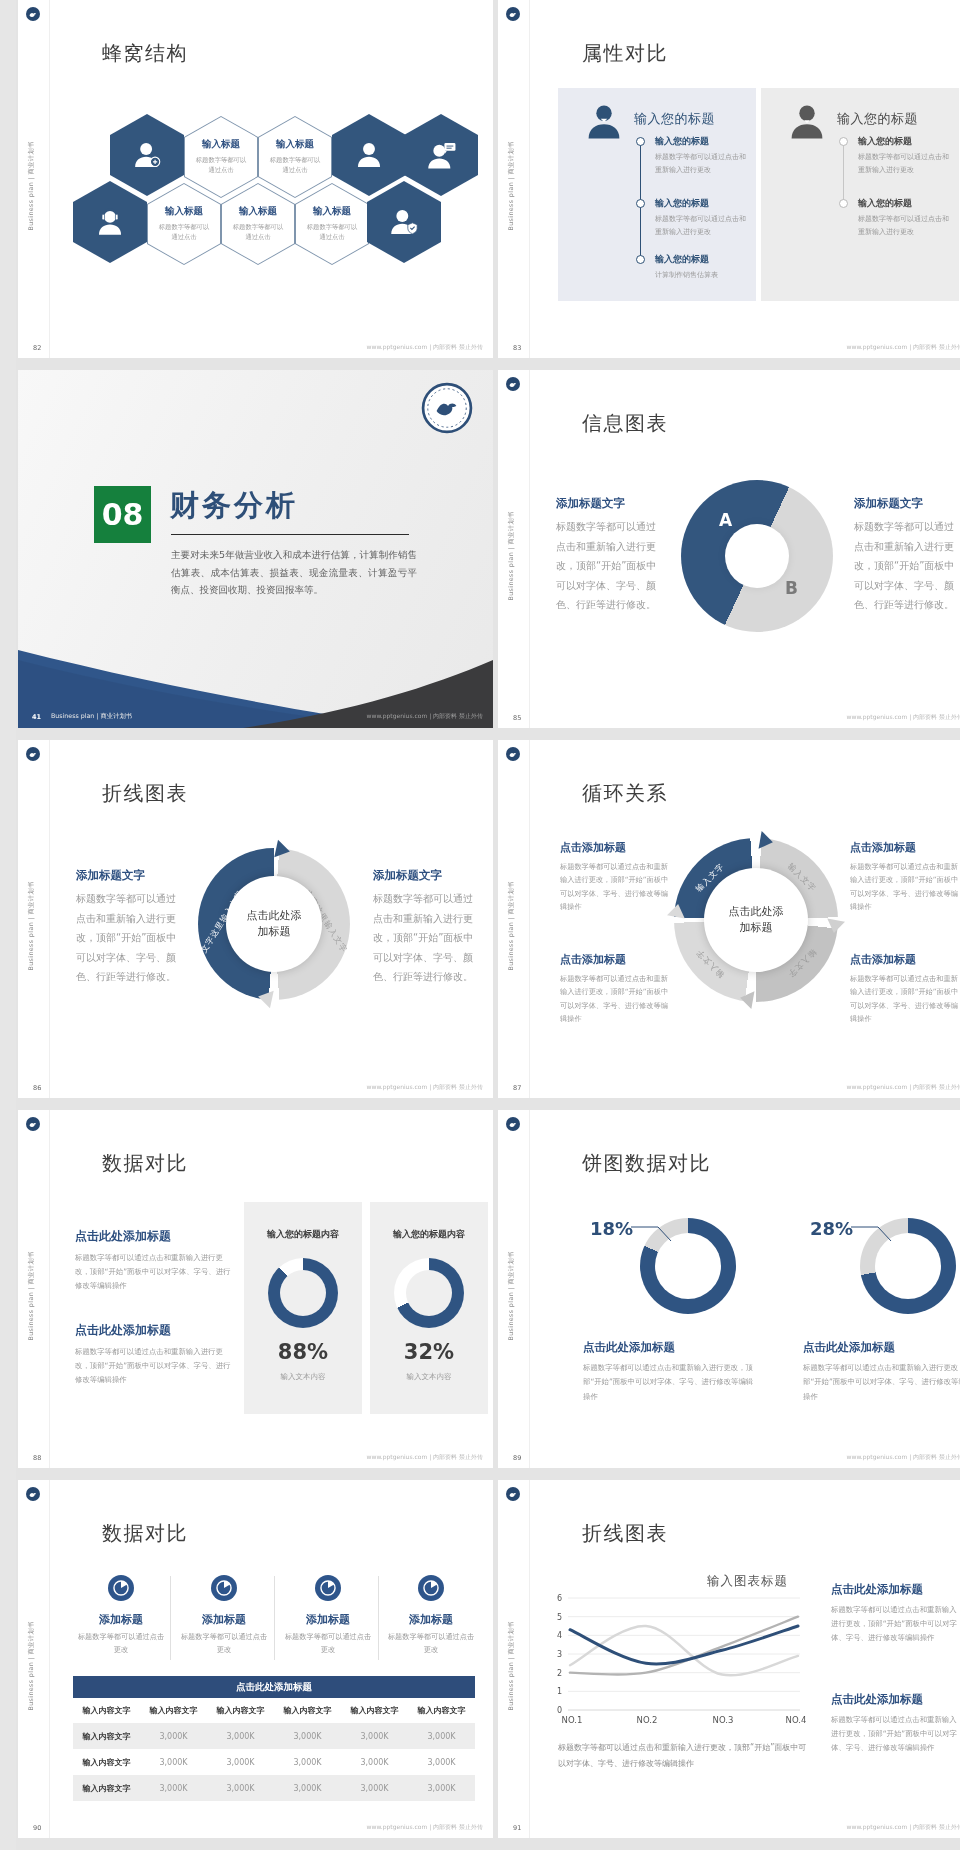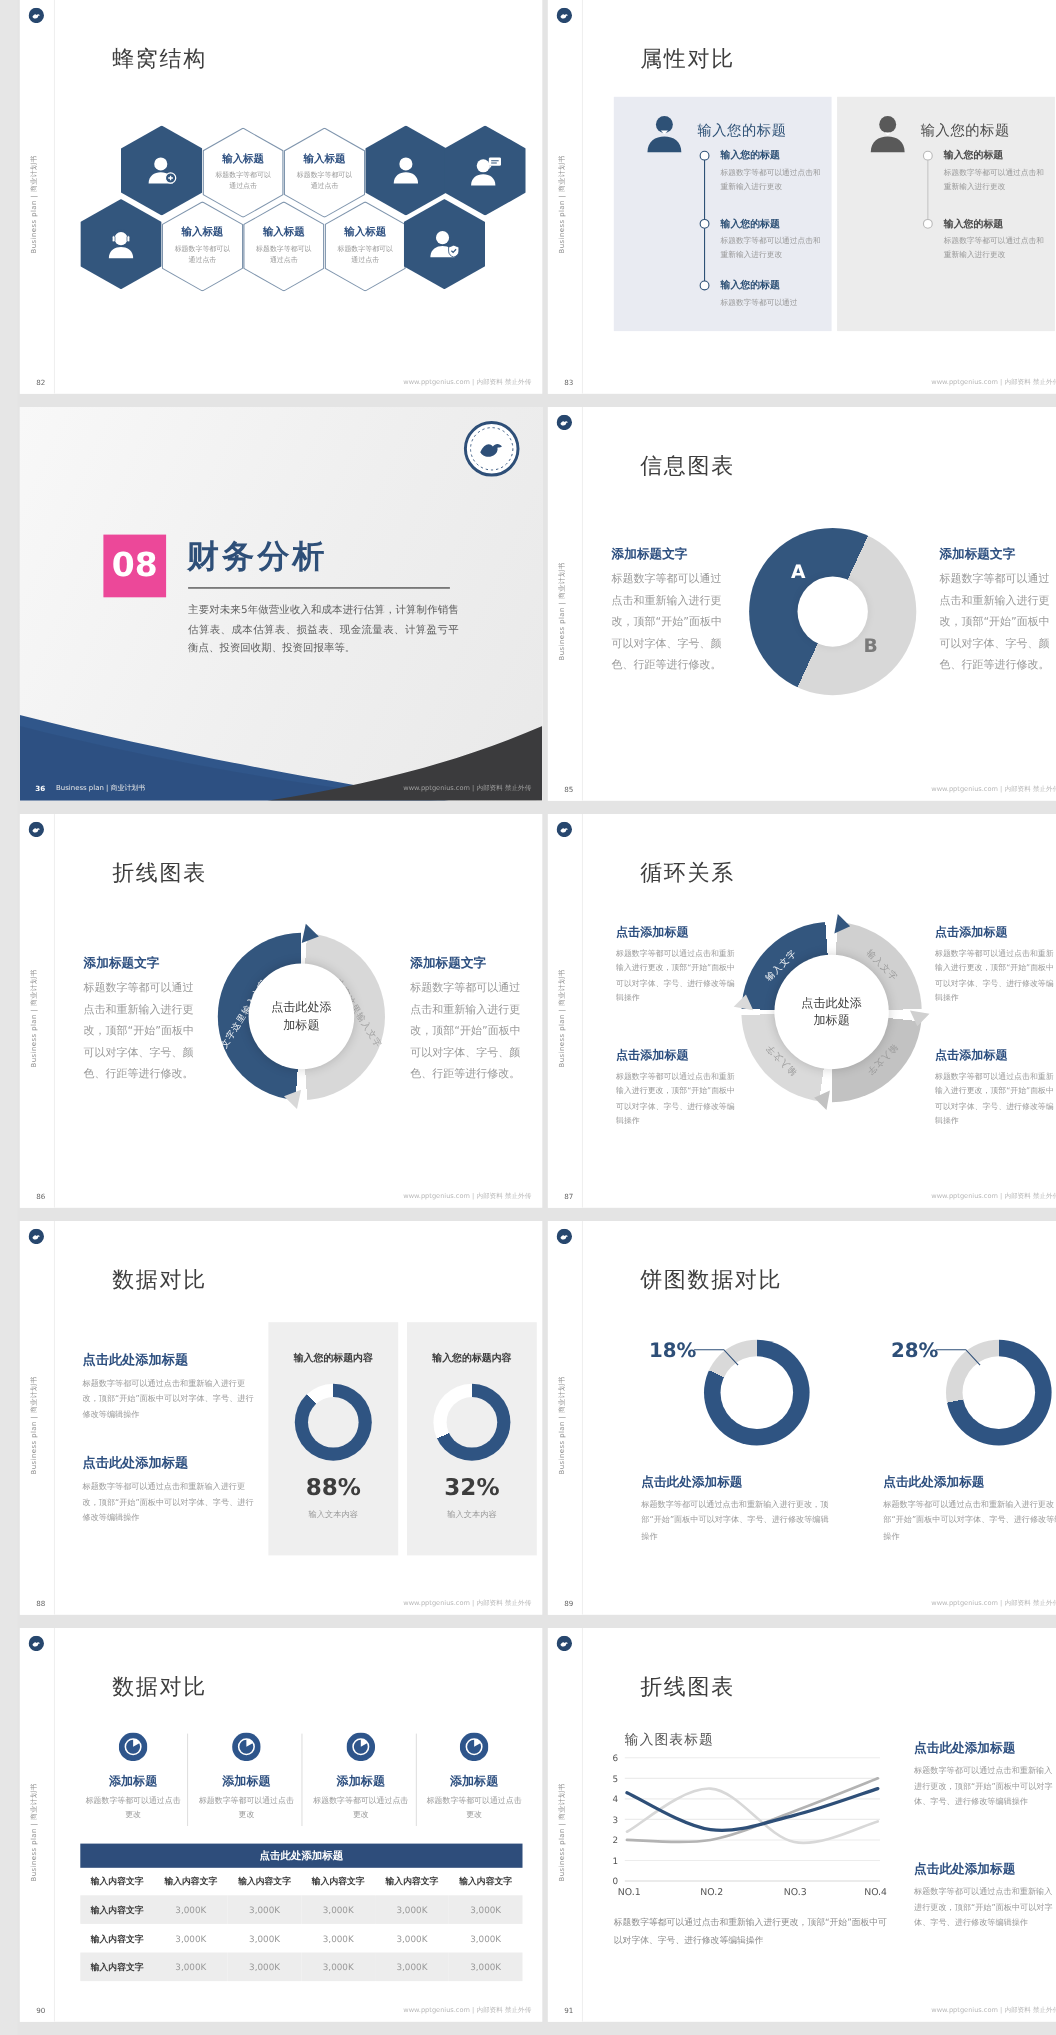--- a/index.html
+++ b/index.html
@@ -155,21 +155,21 @@
       <div class="abs" style="left:97px;top:47px;width:92px">
         <div style="font-size:9px;font-weight:bold;color:#2e5176;margin-bottom:3px">输入您的标题</div>
         <div style="font-size:7px;line-height:1.8;color:#9a9a9a">标题数字等都可以通过点击和重新输入进行更改</div>
       </div>
       <div class="abs" style="left:97px;top:109px;width:92px">
         <div style="font-size:9px;font-weight:bold;color:#2e5176;margin-bottom:3px">输入您的标题</div>
         <div style="font-size:7px;line-height:1.8;color:#9a9a9a">标题数字等都可以通过点击和重新输入进行更改</div>
       </div>
       <div class="abs" style="left:97px;top:165px;width:92px">
         <div style="font-size:9px;font-weight:bold;color:#2e5176;margin-bottom:3px">输入您的标题</div>
-        <div style="font-size:7px;line-height:1.8;color:#9a9a9a">标题数字等都可以通过</div>
+        <div style="font-size:7px;line-height:1.8;color:#9a9a9a">计算制作销售估算表</div>
       </div>
     </div>
 
     <div class="abs" style="left:263px;top:88px;width:198px;height:213px;background:#ececec">
       <svg class="abs" style="left:24px;top:12px" width="44" height="44" viewBox="0 0 40 40">
           <circle cx="20" cy="12" r="7" fill="#595959"></circle>
           <path d="M6 35c0-9 6.5-13 14-13s14 4 14 13z" fill="#595959"></path>
           <path d="M20 21l-2.5-2.5h5z" fill="#fff"></path>
         </svg>
       <div class="abs" style="left:76px;top:22px;font-size:13px;color:#4a4a4a;letter-spacing:.5px">输入您的标题</div>
@@ -195,31 +195,31 @@
     <div class="abs" style="left:-260px;top:-440px;width:950px;height:950px;border-radius:50%;border:34px solid rgba(255,255,255,.7)"></div>
     <div class="abs" style="left:-340px;top:-540px;width:1150px;height:1150px;border-radius:50%;border:26px solid rgba(0,0,0,.025)"></div>
     <div class="abs" style="left:-180px;top:-360px;width:780px;height:780px;border-radius:50%;border:20px solid rgba(255,255,255,.55)"></div>
 
     <svg class="abs" style="left:403px;top:12px" width="52" height="52" viewBox="0 0 50 50">
       <circle cx="25" cy="25" r="23" fill="#fff" stroke="#2e4f78" stroke-width="2.6"></circle>
       <circle cx="25" cy="25" r="18.5" fill="none" stroke="#2e4f78" stroke-width=".8" stroke-dasharray="2 2.6"></circle>
       <path d="M15 28c3-7 8-9 11-5 2-3 6-3 8 0-2 1-3 1-4 1 1 4-3 8-8 8-3 0-6-2-7-4z" fill="#2e4f78"></path>
     </svg>
 
-    <div class="abs flexc" style="left:76px;top:116px;width:57px;height:57px;background:#ec4899;color:#fff;font-size:30px;font-weight:bold">08</div>
+    <div class="abs flexc" style="left:76px;top:116px;width:57px;height:57px;background:#15803d;color:#fff;font-size:30px;font-weight:bold">08</div>
     <div class="abs" style="left:152px;top:116px;font-size:29px;font-weight:bold;color:#2e4f78;letter-spacing:3px">财务分析</div>
     <div class="abs" style="left:153px;top:164px;width:238px;height:1px;background:#2b2b2b"></div>
     <div class="abs" style="left:153px;top:176px;width:246px;font-size:9.5px;line-height:1.85;color:#5f5f5f;text-align:justify">主要对未来5年做营业收入和成本进行估算，计算制作销售估算表、成本估算表、损益表、现金流量表、计算盈亏平衡点、投资回收期、投资回报率等。</div>
 
     <svg class="abs" style="left:0;bottom:0" width="475" height="120" viewBox="0 0 475 120">
       <path d="M0 42 C150 80 280 102 390 120 L0 120 Z" fill="#30568a"></path>
       <path d="M0 52 C150 90 280 108 380 120 L0 120 Z" fill="#2c4d7c" opacity=".55"></path>
       <path d="M475 52 L475 120 L225 120 C330 104 410 80 475 52 Z" fill="#3b3b3d"></path>
     </svg>
-    <div class="abs" style="left:14px;bottom:7px;font-size:6.5px;color:#fff;font-weight:bold">36</div>
+    <div class="abs" style="left:14px;bottom:7px;font-size:6.5px;color:#fff;font-weight:bold">41</div>
     <div class="abs" style="left:33px;bottom:7px;font-size:6.3px;color:#e8e8e8">Business plan | 商业计划书</div>
     <div class="abs" style="right:10px;bottom:7px;font-size:6px;color:#9f9f9f">www.pptgenius.com | 内部资料 禁止外传</div>
   </div>
 
   <div class="slide" style="left:482px;top:370px;">
     <div class="strip">
       <svg class="mini-logo" viewBox="0 0 24 24">
           <circle cx="12" cy="12" r="12" fill="#27476e"></circle>
           <path d="M6 14c2-4 5-5 6.5-2.5C14 9.5 16.5 10 17.5 12c-1 .6-1.8.7-2.5.6.3 2.6-2 4.6-5 4.4-2-.1-3.4-1.5-4-3z" fill="#fff"></path>
         </svg>
@@ -504,21 +504,21 @@
   <div class="slide" style="left:482px;top:1480px;">
     <div class="strip">
       <svg class="mini-logo" viewBox="0 0 24 24">
           <circle cx="12" cy="12" r="12" fill="#27476e"></circle>
           <path d="M6 14c2-4 5-5 6.5-2.5C14 9.5 16.5 10 17.5 12c-1 .6-1.8.7-2.5.6.3 2.6-2 4.6-5 4.4-2-.1-3.4-1.5-4-3z" fill="#fff"></path>
         </svg>
       <div class="vlabel">Business plan | 商业计划书</div>
     </div>
     <div class="s-title">折线图表</div>
 
-    <div class="abs" style="left:70px;top:93px;width:220px;text-align:left;font-size:12.5px;color:#555;letter-spacing:1px">输入图表标题</div>
+    <div class="abs" style="left:70px;top:93px;width:220px;text-align:right;font-size:12.5px;color:#555;letter-spacing:1px">输入图表标题</div>
 
     <svg class="abs" style="left:50px;top:112px" width="258" height="134" viewBox="0 0 258 134">
       <g>
         <line x1="20" y1="6" x2="252" y2="6" stroke="#ececec"></line>
         <line x1="20" y1="24.67" x2="252" y2="24.67" stroke="#ececec"></line>
         <line x1="20" y1="43.33" x2="252" y2="43.33" stroke="#ececec"></line>
         <line x1="20" y1="62" x2="252" y2="62" stroke="#ececec"></line>
         <line x1="20" y1="80.67" x2="252" y2="80.67" stroke="#ececec"></line>
         <line x1="20" y1="99.33" x2="252" y2="99.33" stroke="#ececec"></line>
         <line x1="20" y1="118" x2="252" y2="118" stroke="#d8d8d8"></line>

